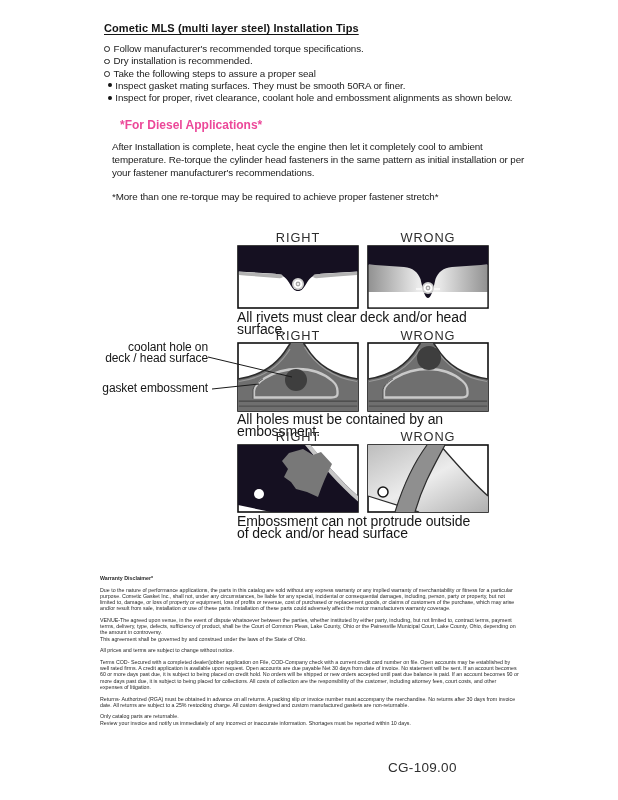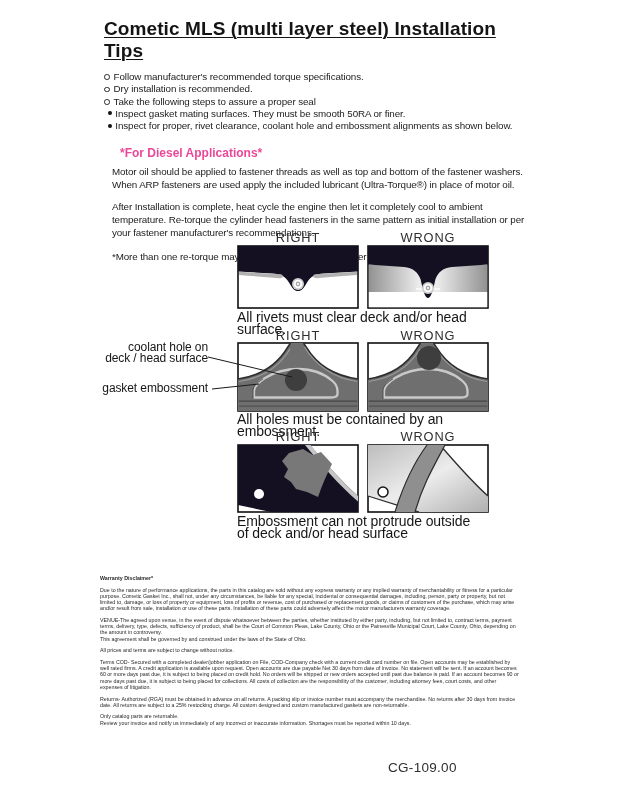--- a/index.html
+++ b/index.html
@@ -3,21 +3,21 @@
 <meta charset="utf-8">
 <style>
   html,body{margin:0;padding:0;background:#ffffff;}
   .page{
     position:relative;width:618px;height:800px;background:#ffffff;overflow:hidden;
     font-family:"Liberation Sans","DejaVu Sans",sans-serif;color:#1b1b1b;
   }
   
   .content{position:absolute;left:104px;top:18px;width:428px;}
   .doc-title{
-    display:inline-block;font-size:19px;font-weight:bold;letter-spacing:.1px;
+    display:inline-block;font-size:11px;font-weight:bold;letter-spacing:.1px;
     text-decoration:underline;text-decoration-thickness:1.4px;text-underline-offset:2px;
     margin:0 7px 9px 0;color:#141414;
   }
   .bullet-row{display:flex;align-items:flex-start;font-size:9.8px;line-height:12.3px;letter-spacing:-.1px;}
   .bullet-circle{flex:0 0 auto;width:3.6px;height:3.6px;border:1px solid #2a2a2a;border-radius:50%;margin:3.4px 4px 0 0;}
   .bullet-dot{flex:0 0 auto;width:3.8px;height:3.8px;background:#141414;border-radius:50%;margin:3.6px 3.5px 0 0;}
   .sub{margin-left:4px;}
   .diesel-heading{font-size:12px;font-weight:bold;margin:14px 0 0 16px;color:#ec4899;}
   .para{font-size:9.8px;line-height:12.9px;letter-spacing:-.12px;margin:6px 0 0 8px;width:420px;}
   .para.mt{margin-top:9px;}
@@ -59,21 +59,20 @@
     <div class="bullet-row sub">
       <span class="bullet-dot"></span>
       <span>Inspect gasket mating surfaces.  They must be smooth 50RA or finer.</span>
     </div>
     <div class="bullet-row sub">
       <span class="bullet-dot"></span>
       <span>Inspect for proper, rivet clearance, coolant hole and embossment alignments as shown below.</span>
     </div>
 
     <div class="diesel-heading">*For Diesel Applications*</div>
-    <div class="para">Motor oil should be applied to fastener threads as well as top and bottom of the fastener washers. When ARP fasteners are used apply the included lubricant (Ultra-Torque®) in place of motor oil.</div>
     <div class="para mt">After Installation is complete, heat cycle the engine then let it completely cool to ambient temperature. Re-torque the cylinder head fasteners in the same pattern as initial installation or per your fastener manufacturer's recommendations.</div>
     <div class="retorque-note">*More than one re-torque may be required to achieve proper fastener stretch*</div>
   </div>
 
   <div class="fig-label" style="left:237px;top:230px;">RIGHT</div>
   <div class="fig-label" style="left:367px;top:230px;">WRONG</div>
 
   <div class="fig-box" style="left:237px;top:245px;">
     <svg width="122" height="64" viewBox="0 0 122 64">
       <rect x="1" y="1" width="120" height="62" fill="#ffffff" stroke="#101010" stroke-width="1.6"></rect>

